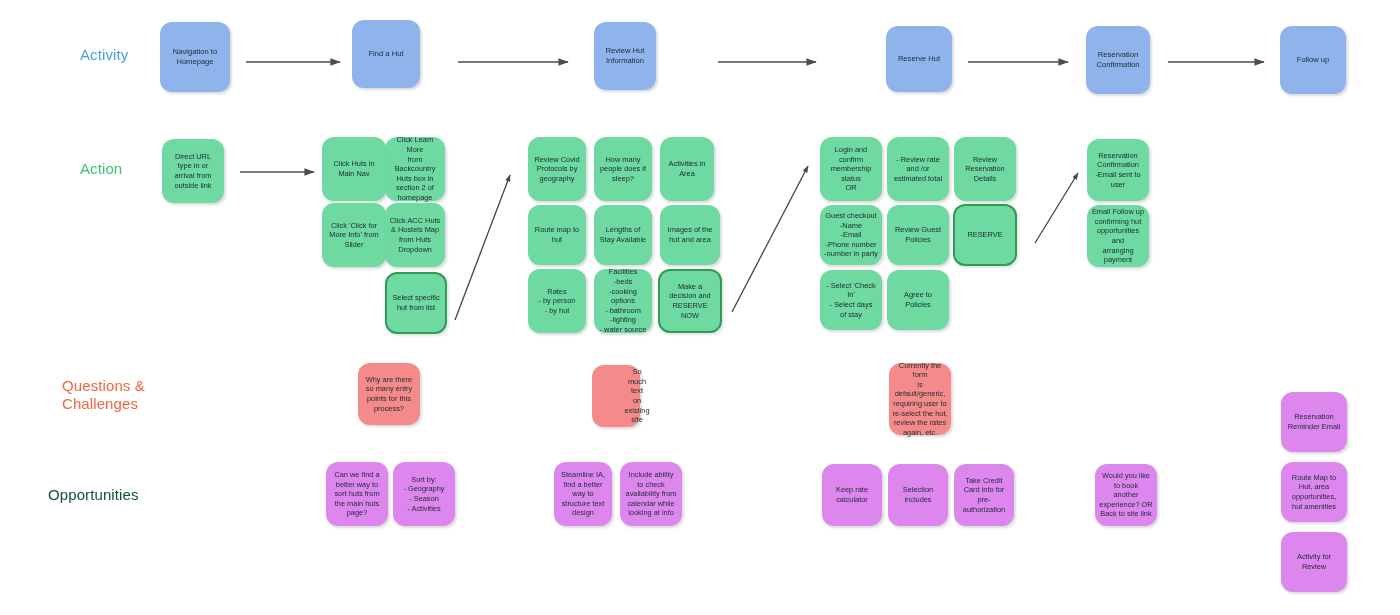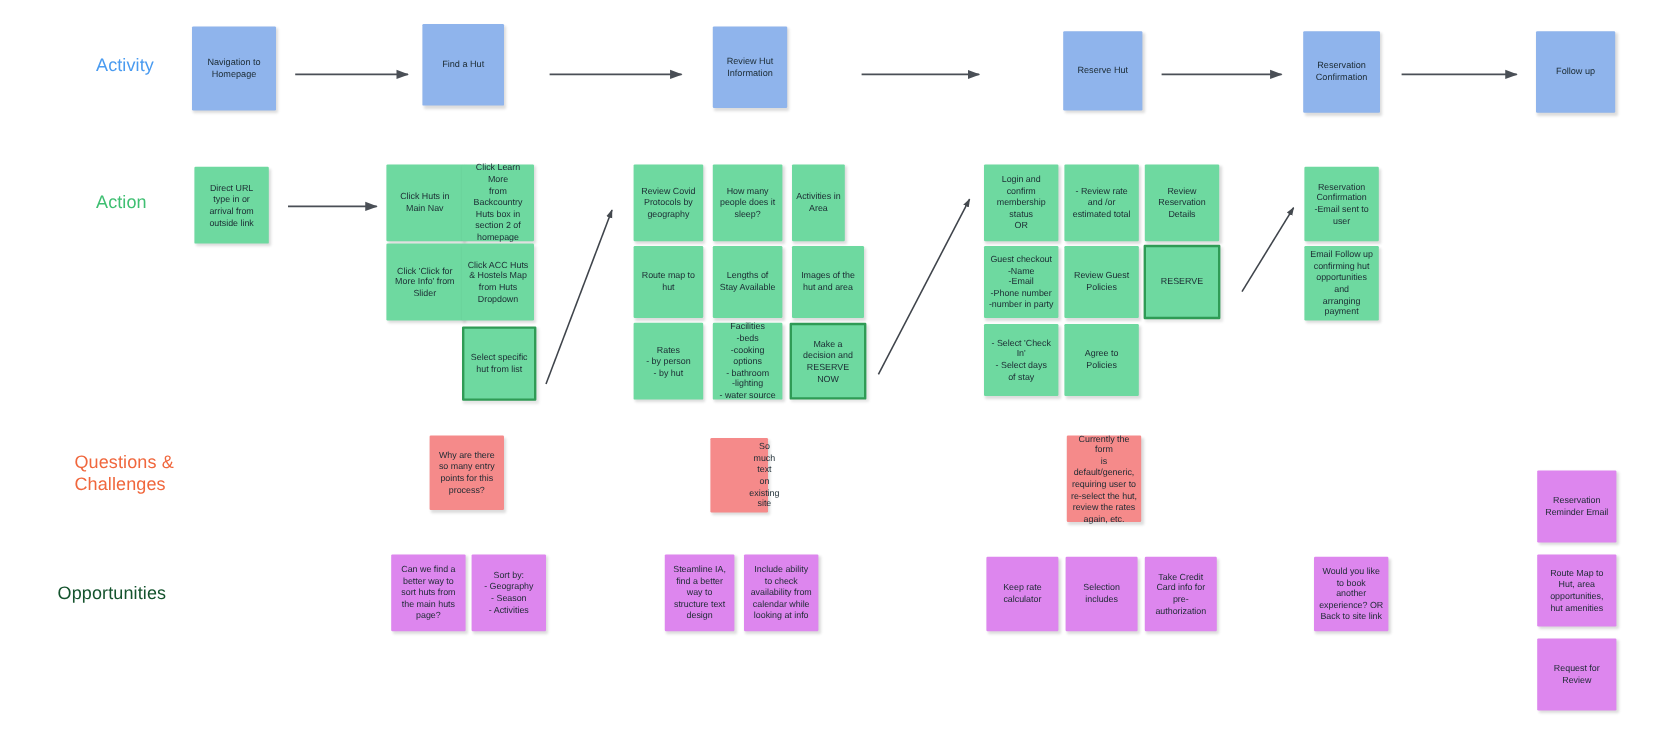--- a/index.html
+++ b/index.html
@@ -35,21 +35,21 @@
     display: flex;
     align-items: center;
     justify-content: center;
     text-align: center;
     color: #1b2a32;
     font-size: 7.4px;
     line-height: 9.6px;
     white-space: pre-line;
     padding: 2px 3px;
     box-shadow: 1.5px 2px 2.5px rgba(0,0,0,0.14);
-    border-radius: 1px;
+    border-radius: 12px;
   }
   .note.activity {
     background: #8fb4ec;
     font-size: 7.6px;
     line-height: 10px;
   }
   .note.action {
     background: #6ed9a0;
   }
   .note.question {
@@ -135,21 +135,21 @@
 from Huts
 Dropdown</span></div>
       <div class="note action highlight" style="left: 385px; top: 272px; width: 62px; height: 62px;"><span>Select specific
 hut from list</span></div>
       <div class="note action" style="left: 528px; top: 137px; width: 58px; height: 64px;"><span>Review Covid
 Protocols by
 geography</span></div>
       <div class="note action" style="left: 594px; top: 137px; width: 58px; height: 64px;"><span>How many
 people does it
 sleep?</span></div>
-      <div class="note action" style="left: 660px; top: 137px; width: 44px; height: 64px;"><span>Activities in
+      <div class="note action" style="left: 660px; top: 137px; width: 54px; height: 64px;"><span>Activities in
 Area</span></div>
       <div class="note action" style="left: 528px; top: 205px; width: 58px; height: 60px;"><span>Route map to
 hut</span></div>
       <div class="note action" style="left: 594px; top: 205px; width: 58px; height: 60px;"><span>Lengths of
 Stay Available</span></div>
       <div class="note action" style="left: 660px; top: 205px; width: 60px; height: 60px;"><span>Images of the
 hut and area</span></div>
       <div class="note action" style="left: 528px; top: 269px; width: 58px; height: 64px;"><span>Rates
 - by person
 - by hut</span></div>
@@ -239,17 +239,17 @@
 to book
 another
 experience? OR
 Back to site link</span></div>
       <div class="note opportunity" style="left: 1281px; top: 392px; width: 66px; height: 60px;"><span>Reservation
 Reminder Email</span></div>
       <div class="note opportunity" style="left: 1281px; top: 462px; width: 66px; height: 60px;"><span>Route Map to
 Hut, area
 opportunities,
 hut amenities</span></div>
-      <div class="note opportunity" style="left: 1281px; top: 532px; width: 66px; height: 60px;"><span>Request for
+      <div class="note opportunity" style="left: 1281px; top: 532px; width: 66px; height: 60px;"><span>Activity for
 Review</span></div>
     </div>
 
 </div>
 
 </body></html>

